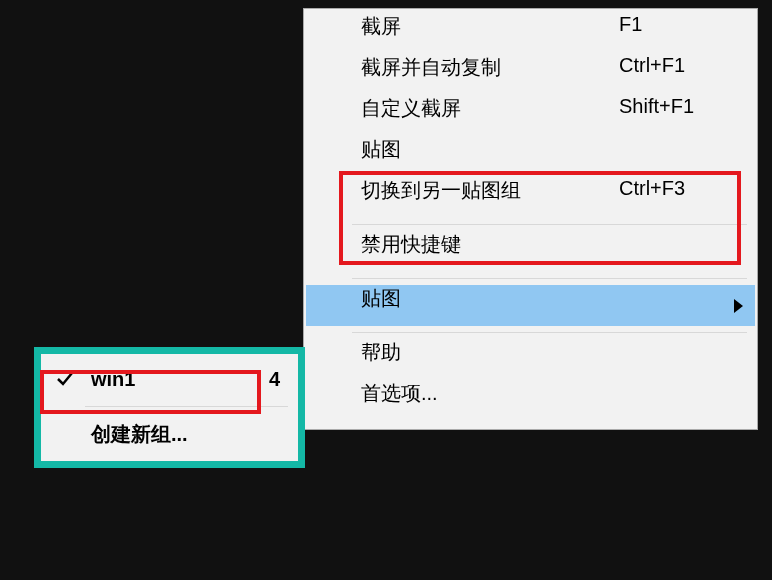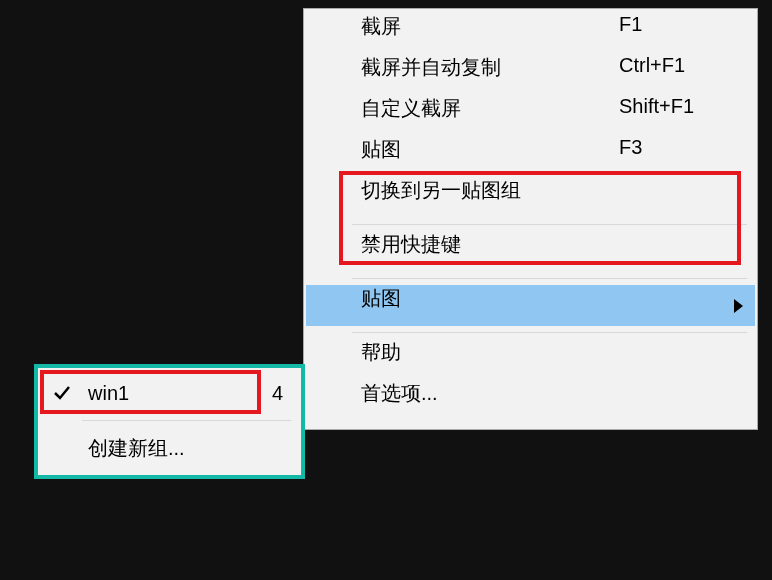--- a/index.html
+++ b/index.html
@@ -57,26 +57,27 @@
   .menu-main .sep {
     height: 1px;
     margin: 6px 8px 6px 46px;
     background: #d8d8d8;
   }
 
   
   .menu-sub {
     position: absolute;
     left: 34px;
-    top: 364px;
+    top: 347px;
     width: 271px;
     background: #f2f2f2;
-    border: 4px solid #14b8a6;
+    border: 7px solid #14b8a6;
     box-sizing: border-box;
     padding: 4px 2px 6px 2px;
+    font-weight: bold;
   }
   .menu-sub .item {
     display: flex;
     align-items: center;
     height: 42px;
     padding-left: 48px;
     padding-right: 16px;
     position: relative;
     box-sizing: border-box;
   }
@@ -123,26 +124,26 @@
     <span class="shortcut">Ctrl+F1</span>
   </div>
 
   <div class="item">
     <span class="label">自定义截屏</span>
     <span class="shortcut">Shift+F1</span>
   </div>
 
   <div class="item">
     <span class="label">贴图</span>
-    <span class="shortcut">F3</span>
   </div>
 
 
   <div class="item">
     <span class="label">切换到另一贴图组</span>
+    <span class="shortcut">Ctrl+F3</span>
   </div>
 
   <div class="sep"></div>
 
   <div class="item">
     <span class="label">禁用快捷键</span>
     <span class="shortcut"></span>
   </div>
   <div class="sep"></div>
 

